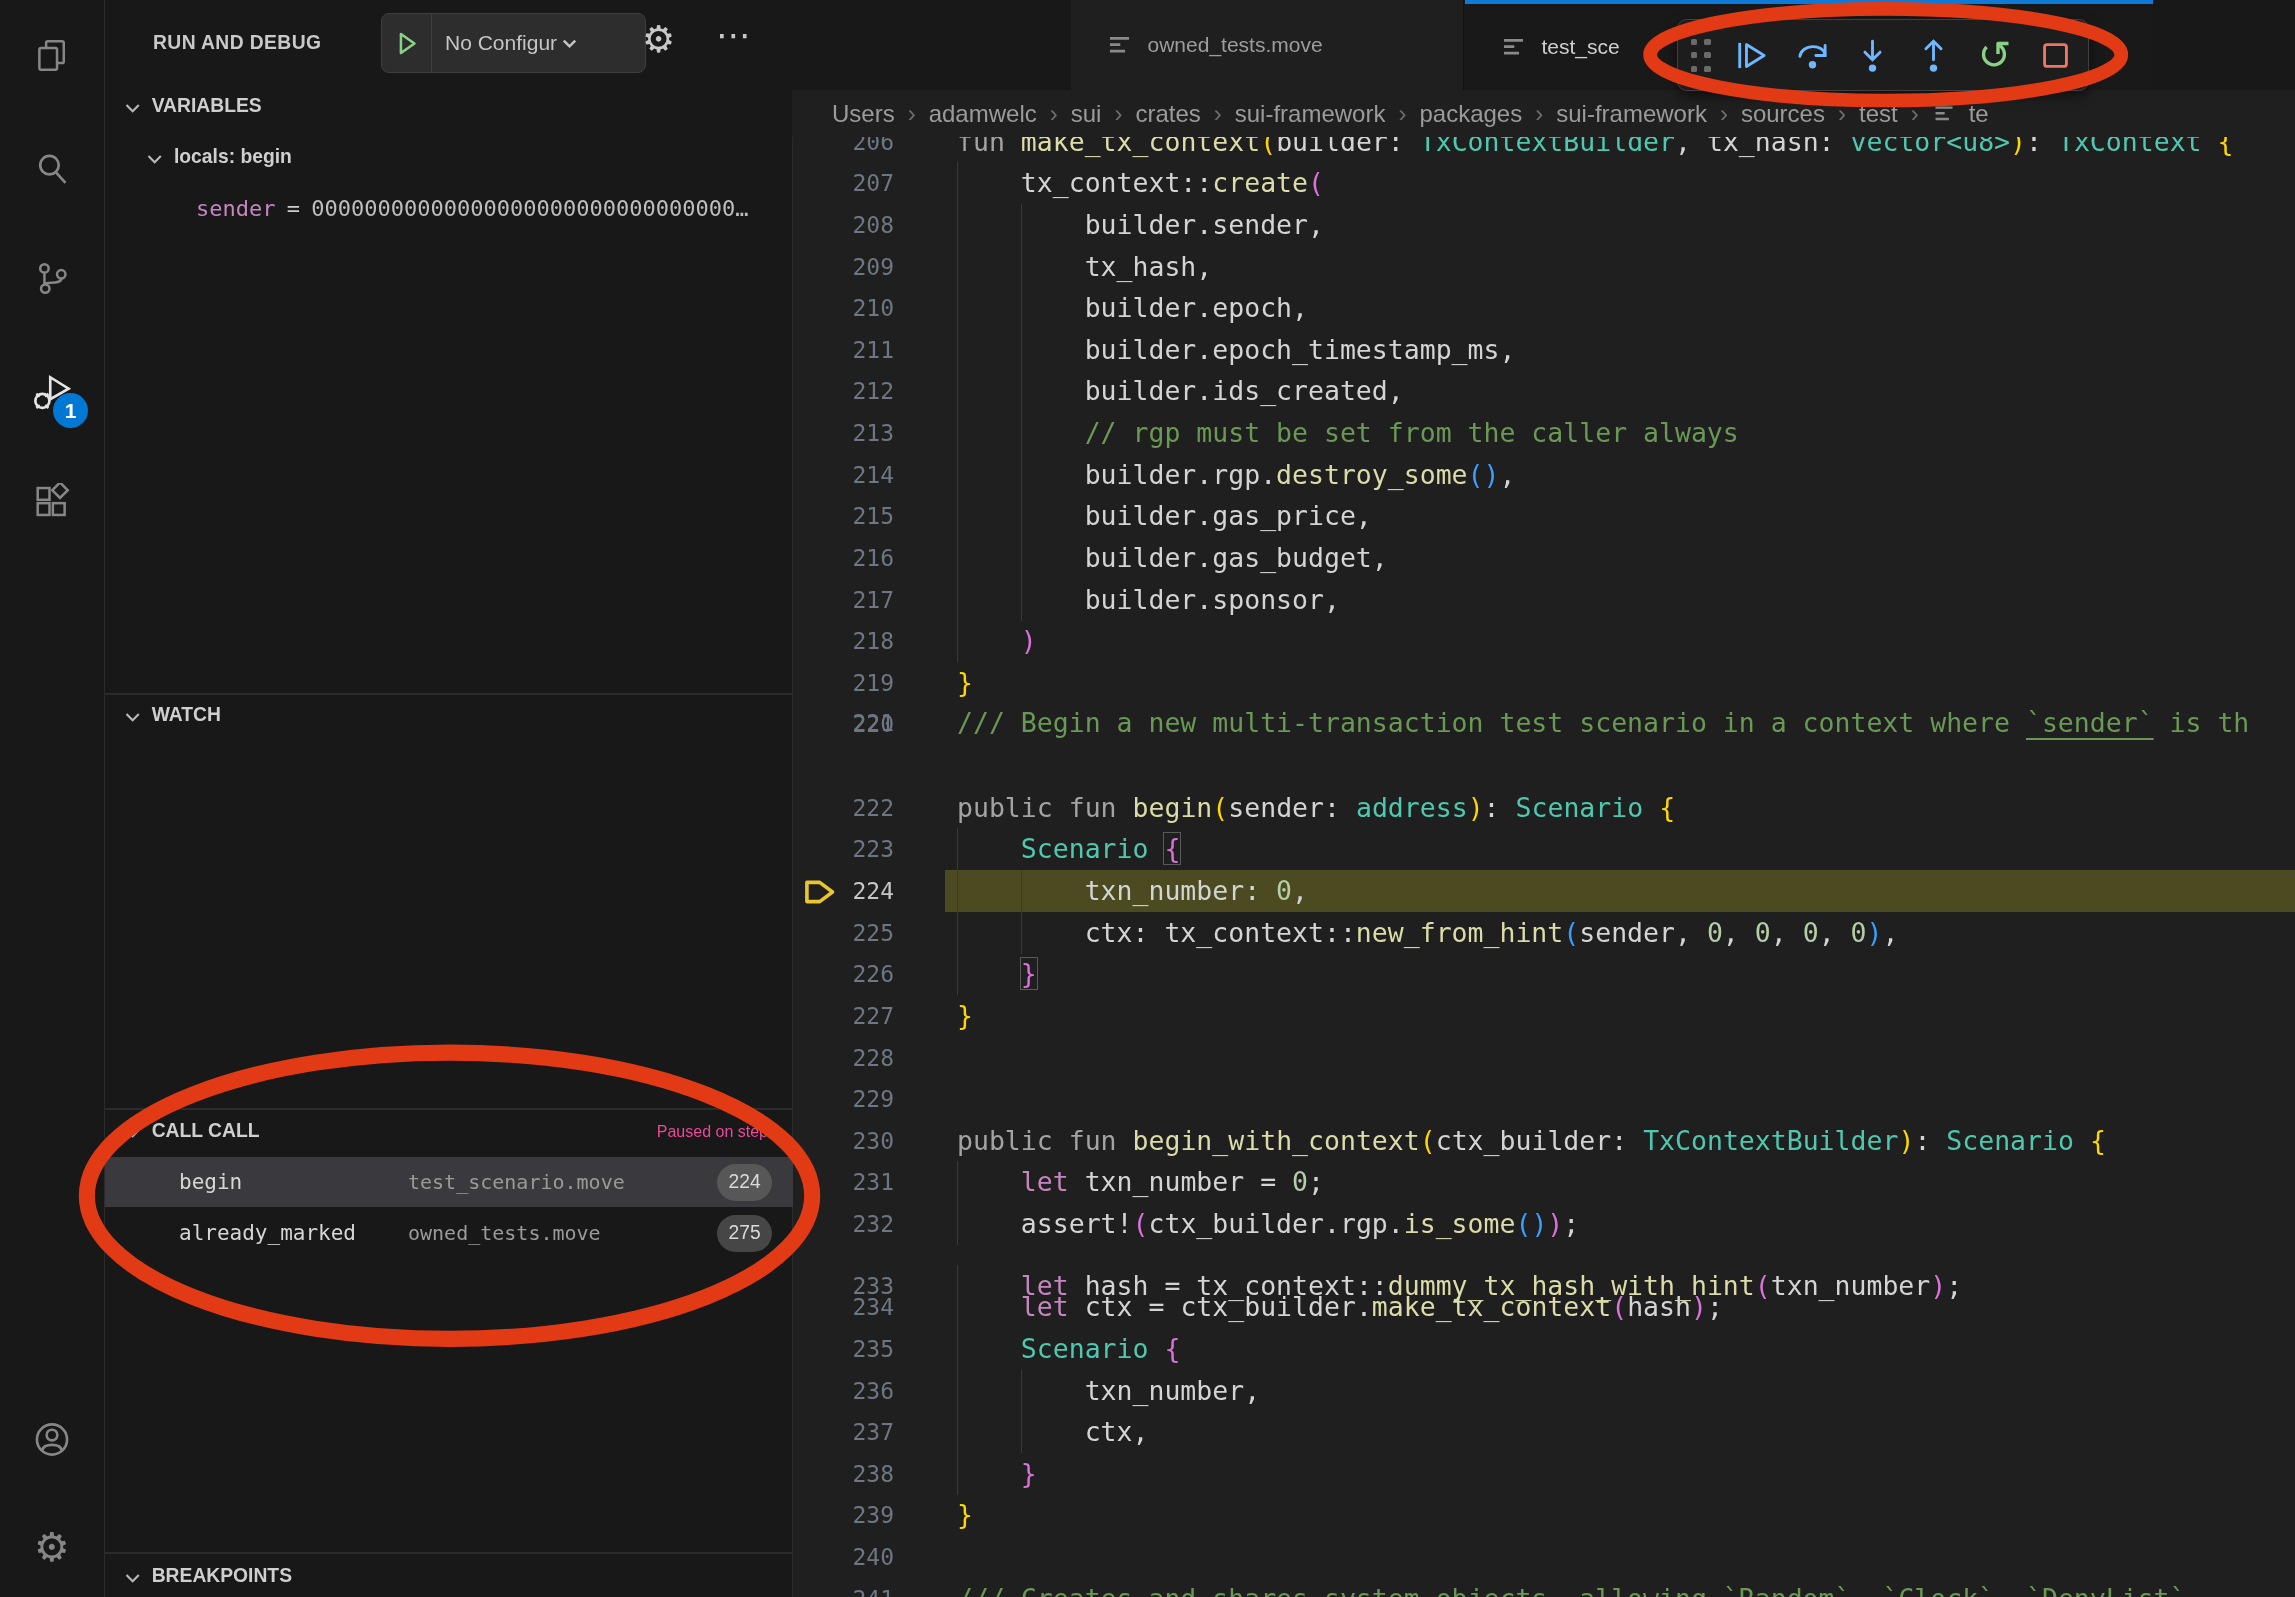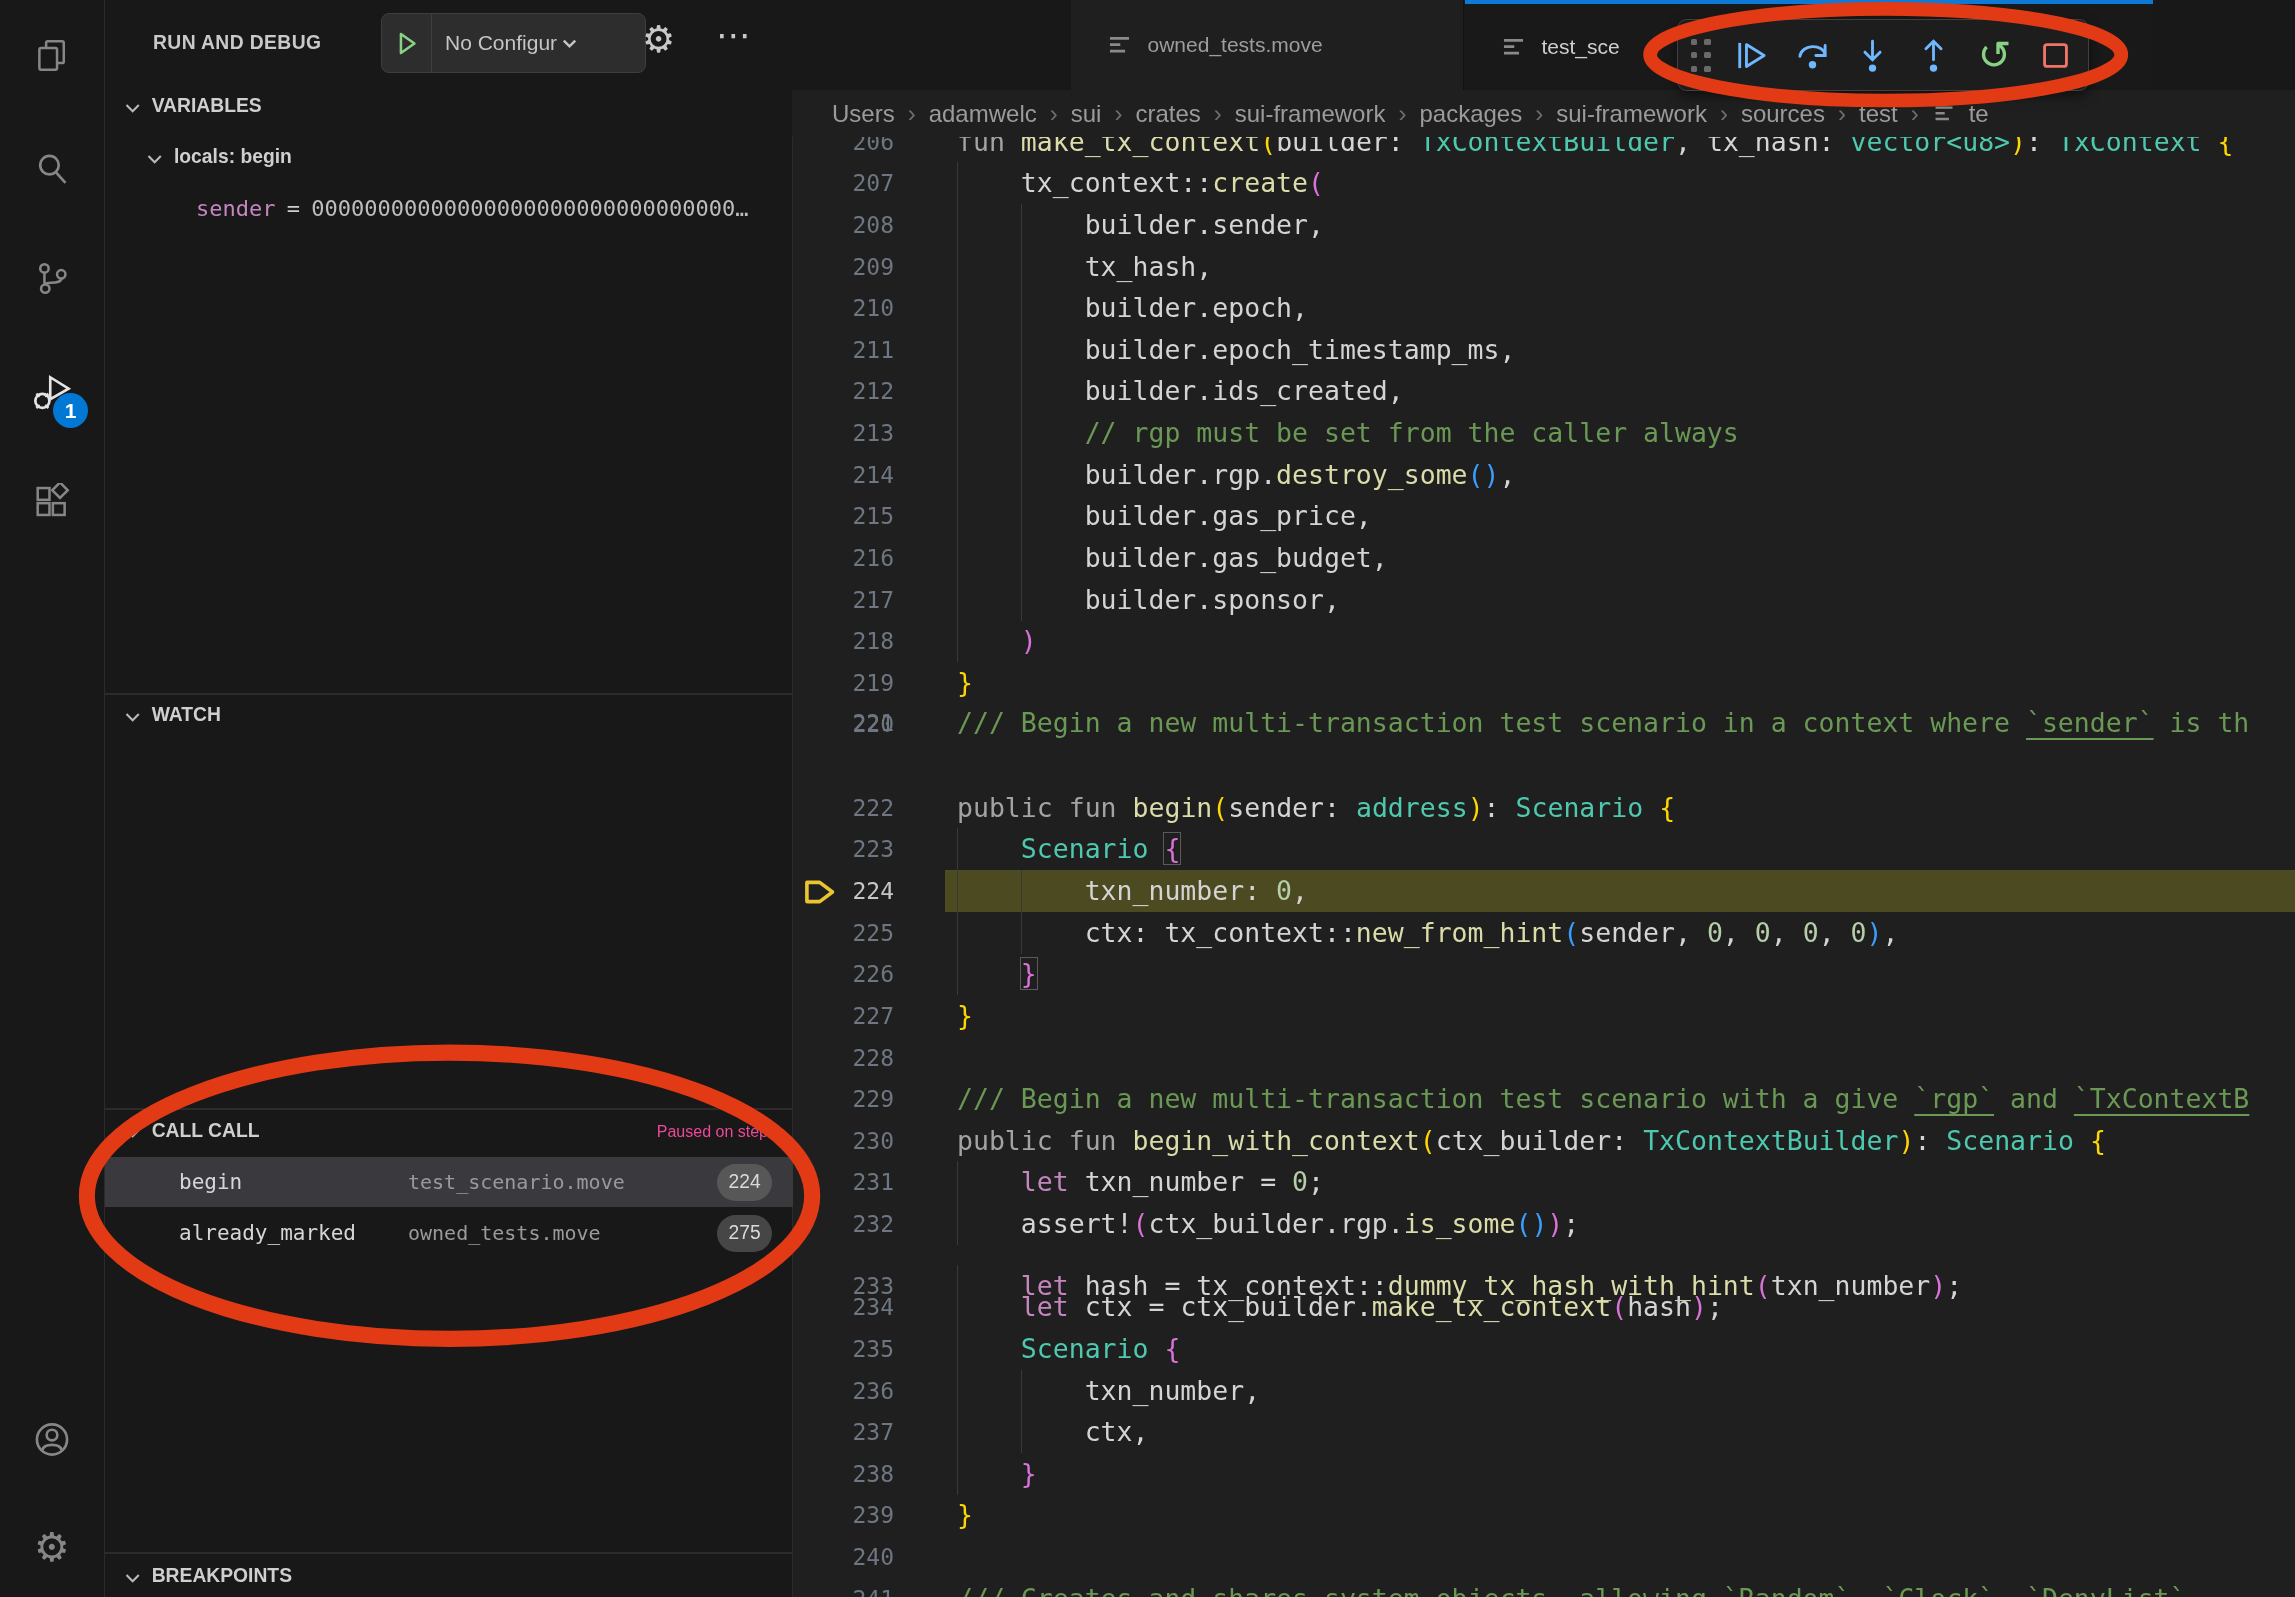--- a/index.html
+++ b/index.html
@@ -339,21 +339,20 @@
     <div class="cl" style="top: 995px; height: 42px;">
       <span class="num">227</span>
       <span class="code-txt"><span class="tk-y">}</span></span>
     </div>
     <div class="cl" style="top: 1037px; height: 42px;">
       <span class="num">228</span>
       <span class="code-txt"></span>
     </div>
     <div class="cl" style="top: 1078px; height: 42px;">
       <span class="num">229</span>
-      <span class="code-txt"><span class="tk-c">/// Begin a new multi-transaction test scenario with a give </span><span class="tk-u">`rgp`</span><span class="tk-c"> and </span><span class="tk-u">`TxContextB</span></span>
     </div>
     <div class="cl" style="top: 1120px; height: 42px;">
       <span class="num">230</span>
       <span class="code-txt"><span class="tk-k">public</span><span class="tk-p"> </span><span class="tk-k">fun</span><span class="tk-p"> </span><span class="tk-f">begin_with_context</span><span class="tk-y">(</span><span class="tk-p">ctx_builder: </span><span class="tk-t">TxContextBuilder</span><span class="tk-y">)</span><span class="tk-p">: </span><span class="tk-t">Scenario</span><span class="tk-p"> </span><span class="tk-y">{</span></span>
     </div>
     <div class="cl" style="top: 1161px; height: 42px;">
       <div class="guide" style="left: 165px;"></div>
       <span class="num">231</span>
       <span class="code-txt"><span class="tk-p">    </span><span class="tk-kl">let</span><span class="tk-p"> txn_number = </span><span class="tk-n">0</span><span class="tk-p">;</span></span>
     </div>

